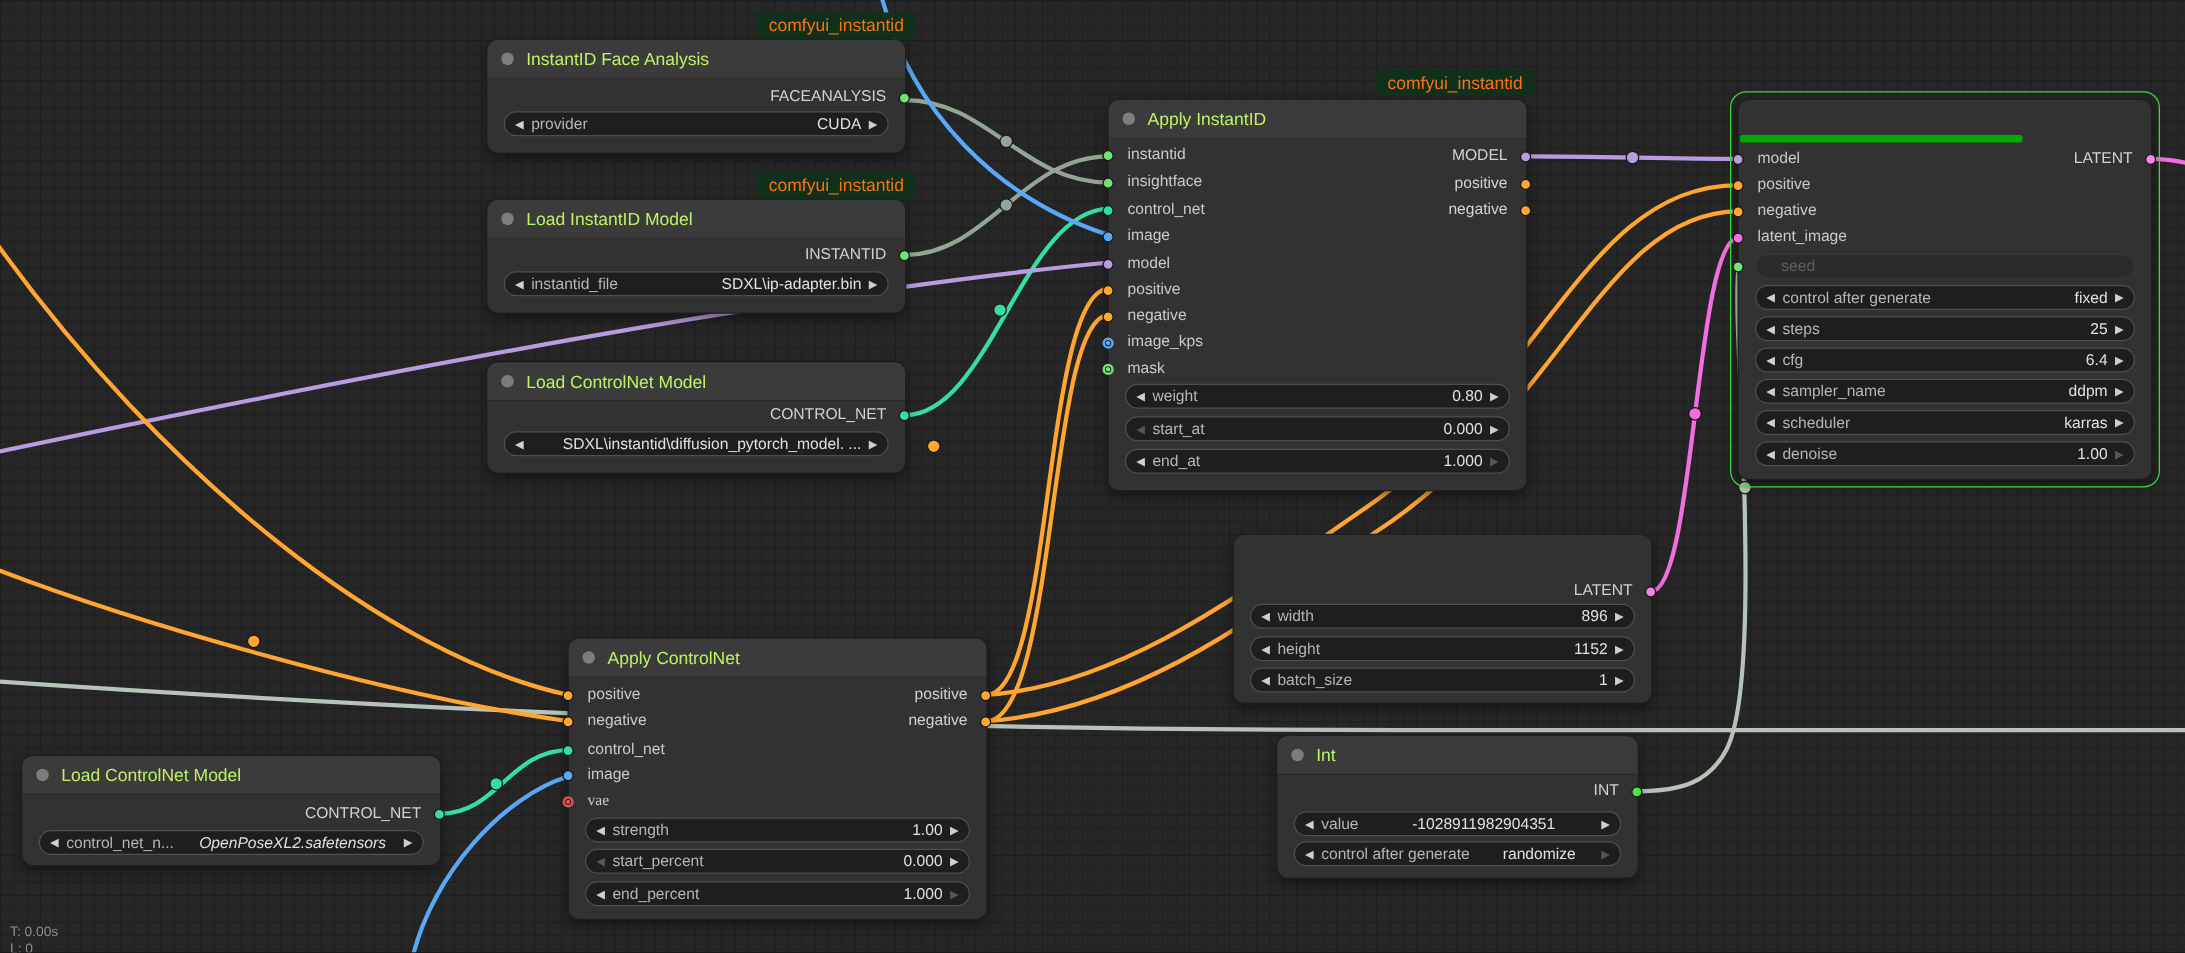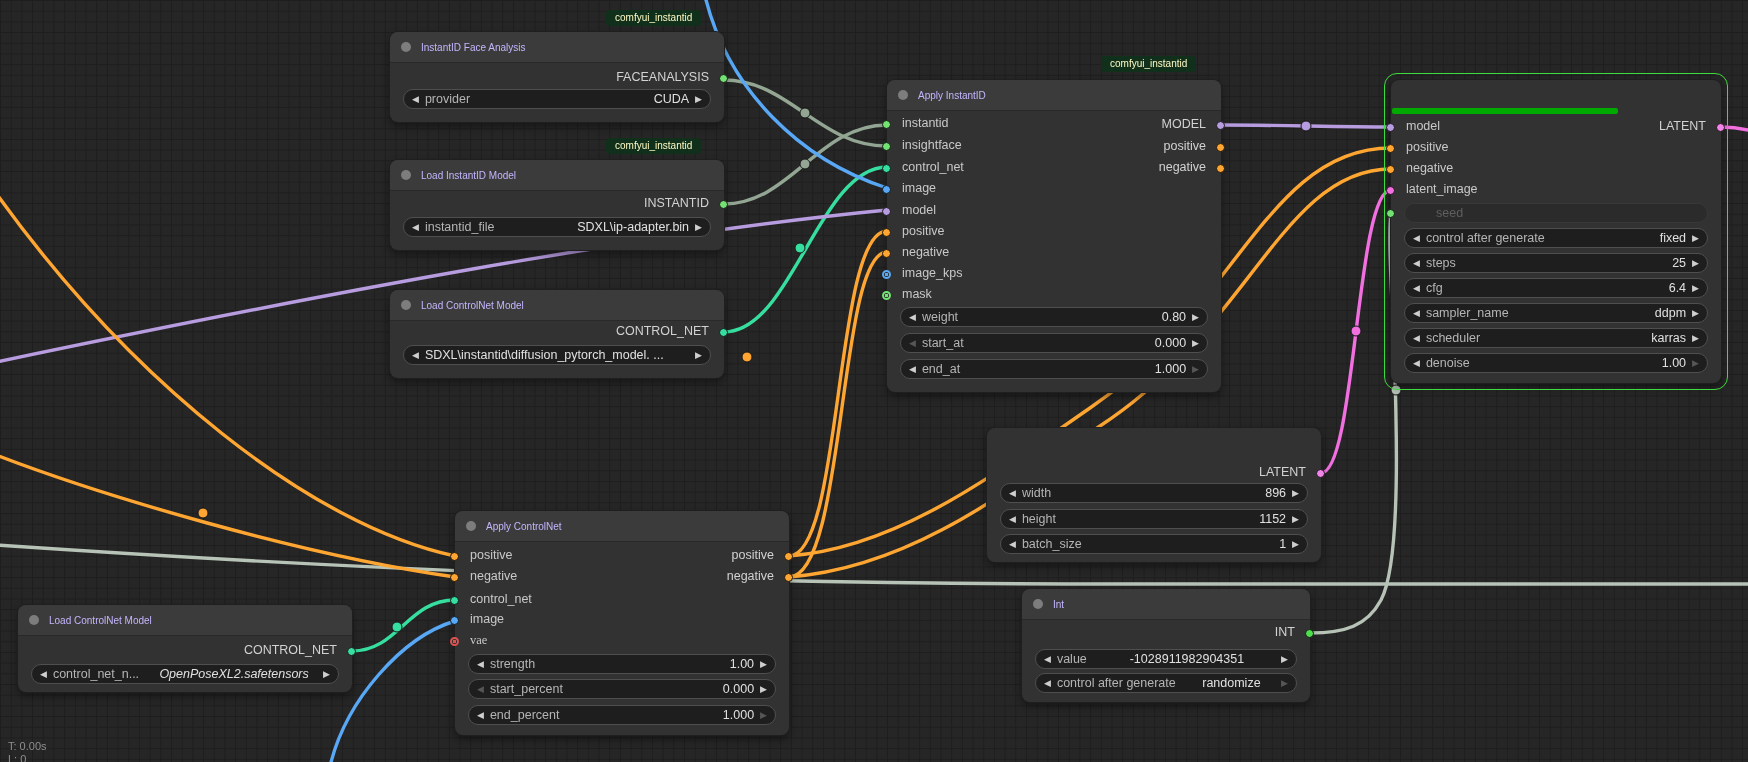--- a/index.html
+++ b/index.html
@@ -7,36 +7,36 @@
     background-color:#262626;
     background-image:linear-gradient(#1e1e1e 1px,transparent 1px),linear-gradient(90deg,#1e1e1e 1px,transparent 1px);
     background-size:10.7px 10.7px;
     font-family:"Liberation Sans",sans-serif;}
   #wires{position:absolute;left:0;top:0;z-index:1;}
   .node{position:absolute;z-index:2;background:#323232;border-radius:8px;
     box-shadow:0 0 0 1px #1f1f1f,0 4px 10px rgba(0,0,0,.45);}
   .node-header{position:absolute;left:0;top:0;right:0;height:30px;background:#3b3b3b;
     border-radius:8px 8px 0 0;border-bottom:1px solid #292929;display:flex;align-items:center;}
   .tdot{width:10px;height:10px;border-radius:50%;background:#7d7d7d;margin-left:11px;flex:none;}
-  .ntitle{margin-left:10px;font-size:10px;color:#c4b5fd;white-space:nowrap;}
+  .ntitle{margin-left:10px;font-size:14px;color:#bef264;white-space:nowrap;}
   .selbox{position:absolute;left:-7px;top:-7px;right:-7px;bottom:-7px;border:1.5px solid #3ddc3d;border-radius:13px;pointer-events:none;}
   .progress{position:absolute;left:1px;height:6px;background:#00aa00;border-radius:2px;}
   .pdot{position:absolute;width:9px;height:9px;border-radius:50%;border:1px solid #161616;box-sizing:border-box;}
   .pdot.ring{border-width:2px;background:#2b2b2b;}
   .inlabel{position:absolute;left:15px;font-size:12.5px;color:#c9c9c9;white-space:nowrap;}
   .outlabel{position:absolute;right:15px;font-size:12.5px;color:#d2d2d2;white-space:nowrap;text-align:right;}
   .widget{position:absolute;left:13px;right:13px;height:20px;background:#1e1e1e;border:1px solid #4f4f4f;
     border-radius:11px;display:flex;align-items:center;box-sizing:border-box;padding:0 8px;font-size:12.5px;}
   .widget .arr{flex:none;color:#cfcfcf;font-size:9px;line-height:1;}
   .widget .arr.dim{color:#565656;}
   .widget .wlabel{color:#b5b5b5;margin:0 6px;white-space:nowrap;flex:none;}
   .widget .wvalue{flex:1;color:#e0e0e0;white-space:nowrap;overflow:hidden;margin:0 6px;}
   .widget.disabled{background:#2b2b2b;border-color:#383838;}
-  .widget.disabled .wlabel{color:#5f5f5f;margin-left:23px;}
-  .badge{position:absolute;z-index:3;background:#11301b;color:#fef9c3;font-size:10px;
+  .widget.disabled .wlabel{color:#5f5f5f;margin-left:12px;}
+  .badge{position:absolute;z-index:3;background:#11301b;color:#f97316;font-size:14px;
     padding:2px 9px 3px 9px;border-radius:4px;white-space:nowrap;}
   .status{position:absolute;left:8px;top:740px;z-index:4;font-size:11px;color:#8f8f8f;line-height:13px;}
 </style>
 </head>
 <body>
 
 <div id="canvas">
   <svg id="wires" width="1748" height="762" viewBox="0 0 1748 762">
       <path d="M724,80 C790,80 818,146 887,146" stroke="#93a693" fill="none" stroke-width="3.4" stroke-linecap="round"></path>
       <path d="M724,204 C790,204 818,125 887,125" stroke="#93a693" fill="none" stroke-width="3.4" stroke-linecap="round"></path>
@@ -104,21 +104,21 @@
     </div>
     <div class="node" style="left: 390px; top: 290px; width: 334px; height: 88px;">
       <div class="node-header">
         <div class="tdot"></div>
         <span class="ntitle">Load ControlNet Model</span>
       </div>
       <div class="pdot" style="left: 329px; top: 38px; background: rgb(54, 223, 160);"></div>
       <span class="outlabel" style="top: 34px;">CONTROL_NET</span>
       <div class="widget" style="top: 55px;">
         <span class="arr">◀</span>
-        <span class="wvalue" style="text-align: left;">SDXL\instantid\diffusion_pytorch_model. ...</span>
+        <span class="wvalue" style="text-align: right;">SDXL\instantid\diffusion_pytorch_model. ...</span>
         <span class="arr">▶</span>
       </div>
     </div>
     <div class="node" style="left: 887px; top: 80px; width: 334px; height: 312px;">
       <div class="node-header">
         <div class="tdot"></div>
         <span class="ntitle">Apply InstantID</span>
       </div>
       <div class="pdot" style="left: -5px; top: 40px; background: rgb(114, 227, 114);"></div>
       <span class="inlabel" style="top: 36px;">instantid</span>

